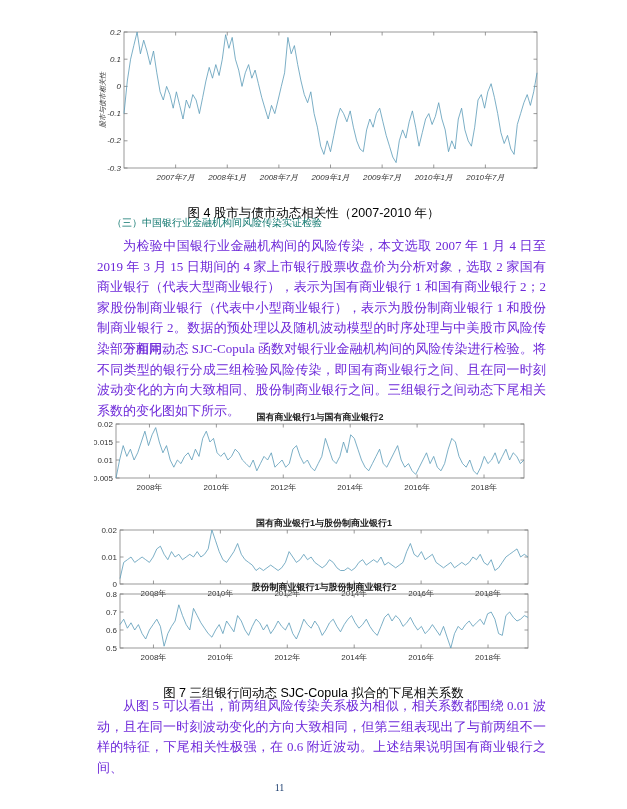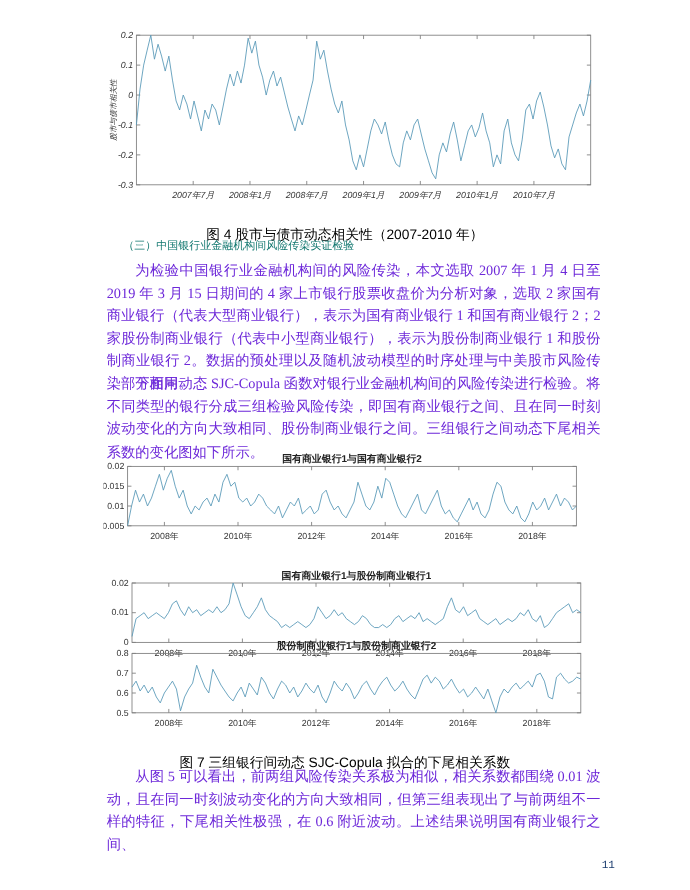--- a/index.html
+++ b/index.html
@@ -16,22 +16,22 @@
     position:absolute;left:97px;width:449px;
     font-family:"Liberation Sans", sans-serif;font-weight:400;font-size:10px;
     text-indent:1.5em;color:#0f766e;
   }
   .para{
     position:absolute;left:97px;width:449px;
     font-size:13px;line-height:20.5px;text-align:justify;text-indent:2em;
     color:#6d28d9;
   }
   .pagenum{
-    position:absolute;left:0;width:559px;text-align:right;
-    font-size:10px;color:#1a3c6e;font-family:Liberation Mono, monospace;
+    position:absolute;left:0;width:559px;text-align:center;
+    font-size:10px;color:#1a3c6e;font-family:Liberation Serif, serif;
   }
   svg text{font-family:"Liberation Sans", sans-serif;}
 </style>
 </head>
 <body>
 
 <div class="chart" style="left:98px;top:28px;width:444px;height:166px;font-style:italic;"><svg width="444" height="166">
       <rect x="26" y="4" width="413" height="136" fill="none" stroke="#808080" stroke-width="0.8"></rect>
       <text x="7" y="72" text-anchor="middle" font-size="7" fill="#333333" transform="rotate(-90 7 72)">股市与债市相关性</text>
       <line x1="26" y1="4" x2="29.5" y2="4" stroke="#808080" stroke-width="0.8"></line>

